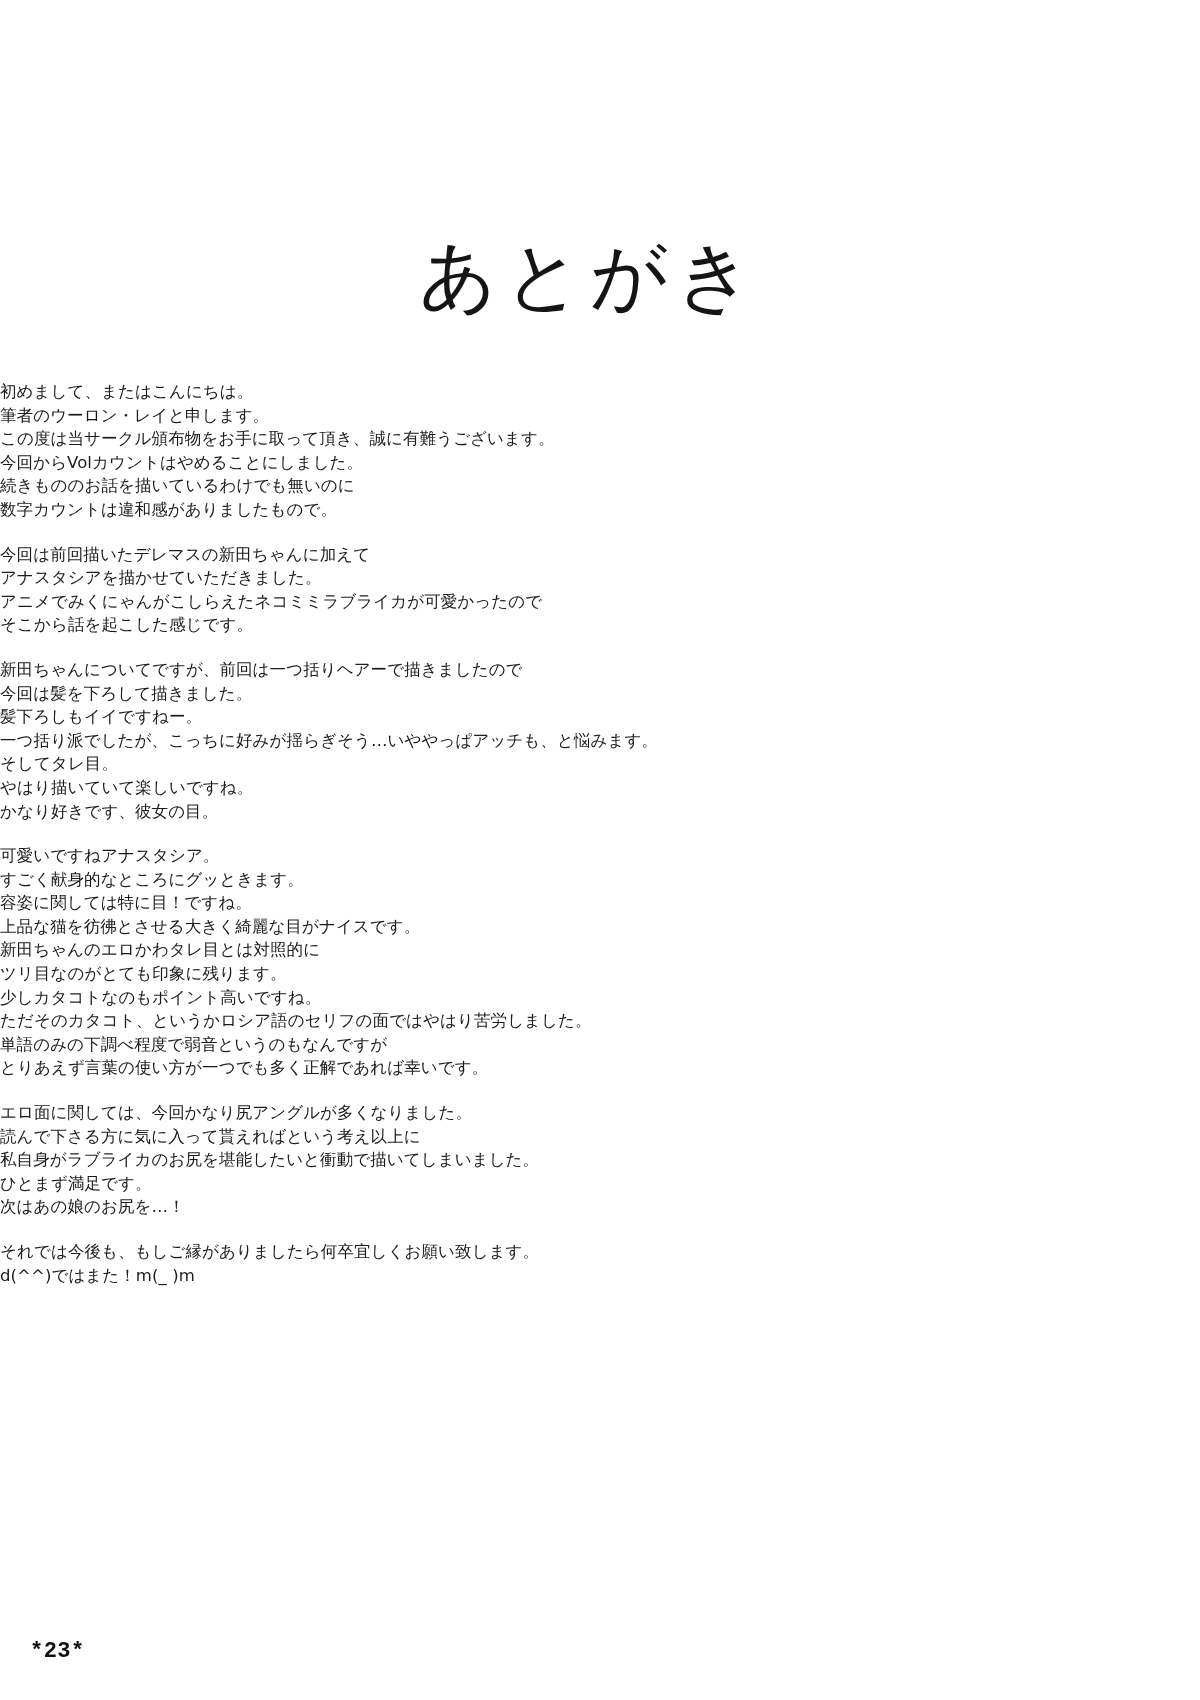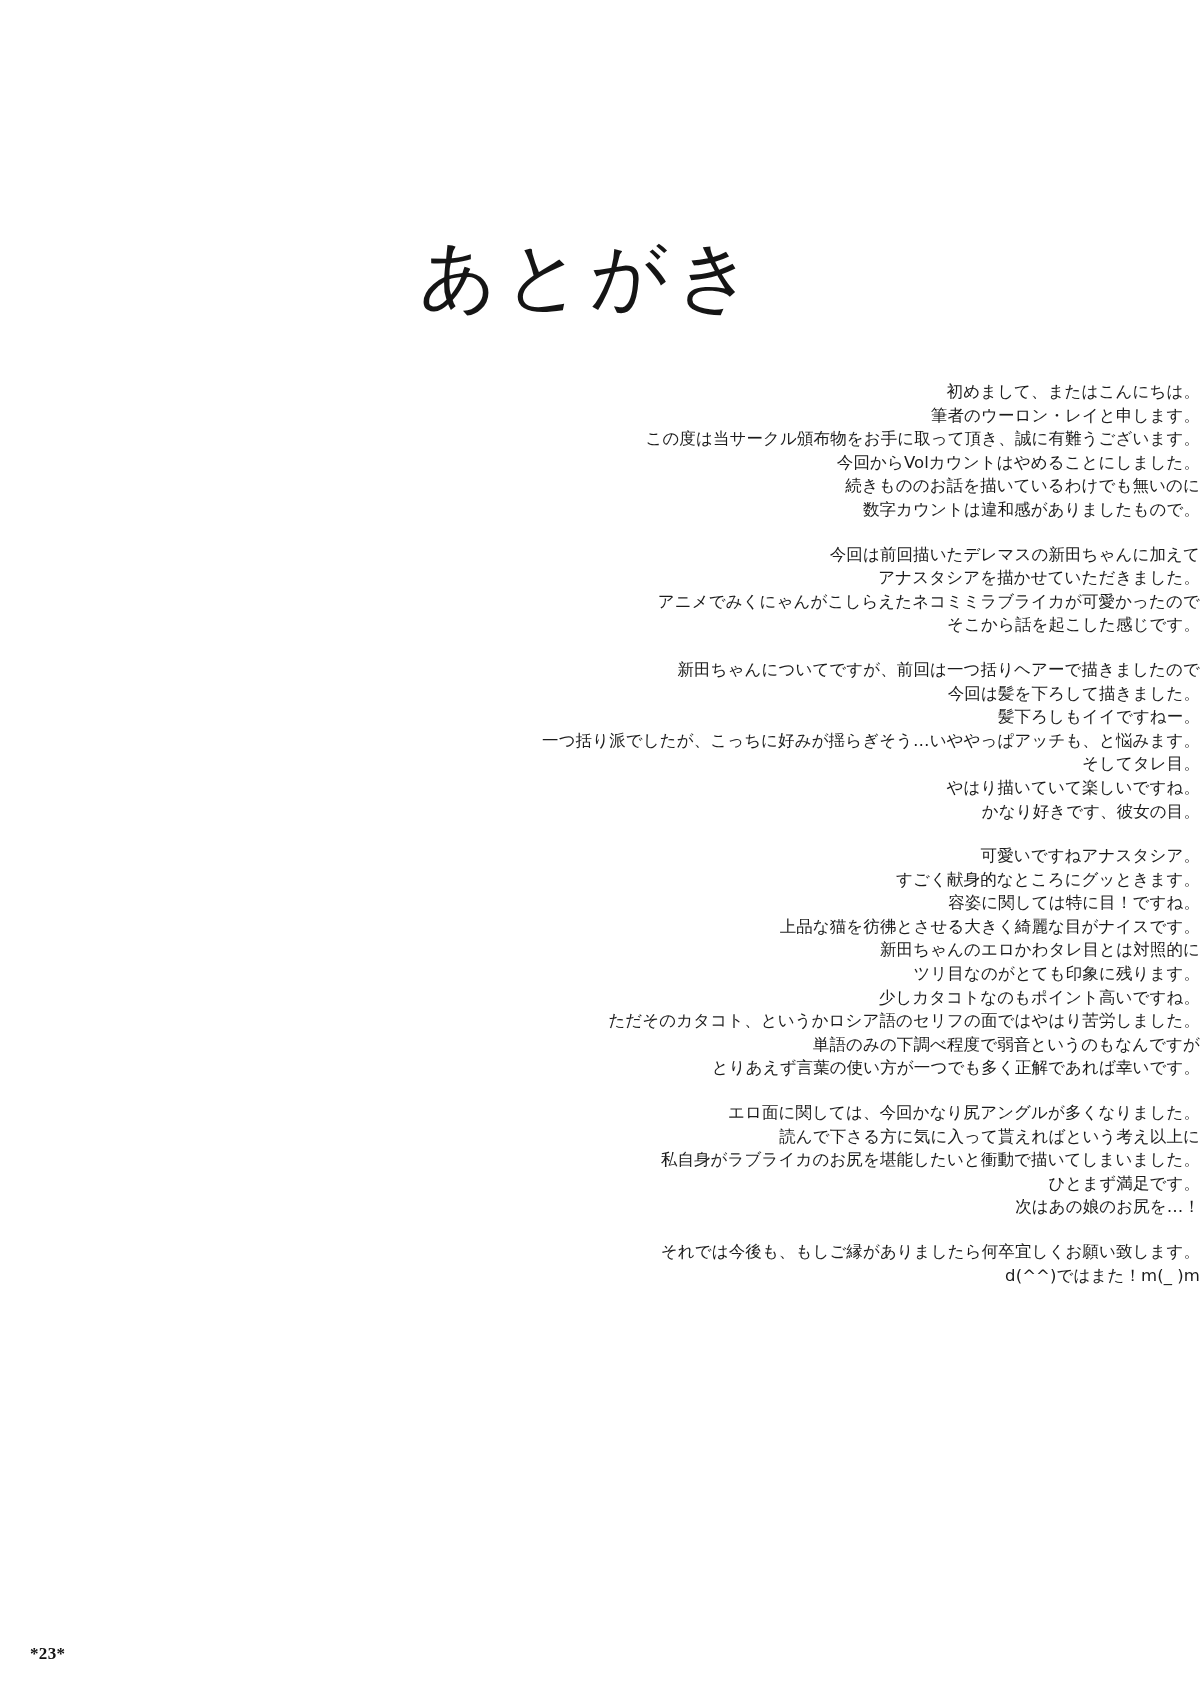--- a/index.html
+++ b/index.html
@@ -33,41 +33,41 @@
     font-weight: 400;
     color: #151515;
     font-family: "DejaVu Sans", sans-serif;
     transform: translateX(-10px);
   }
   .body-text {
     position: absolute;
     top: 380px;
     left: 0;
     width: 1200px;
-    text-align: right;
+    text-align: left;
     font-size: 16.5px;
     line-height: 23.6px;
     color: #1b1b1b;
     font-family: "DejaVu Sans", sans-serif;
     letter-spacing: 0.005em;
   }
   .para {
     margin: 0 0 21px 0;
     white-space: pre-line;
   }
   .para:last-child { margin-bottom: 8px; }
   .page-number {
     position: absolute;
     left: 30px;
     bottom: 36px;
-    font-size: 17px;
+    font-size: 22px;
     font-weight: bold;
     letter-spacing: 0.02em;
     color: #111111;
-    font-family: Liberation Serif, serif;
+    font-family: Liberation Mono, monospace;
   }
 </style>
 </head>
 <body>
 
 <div class="page">
 
   <div class="title">あとがき</div>
 
   <div class="body-text">

